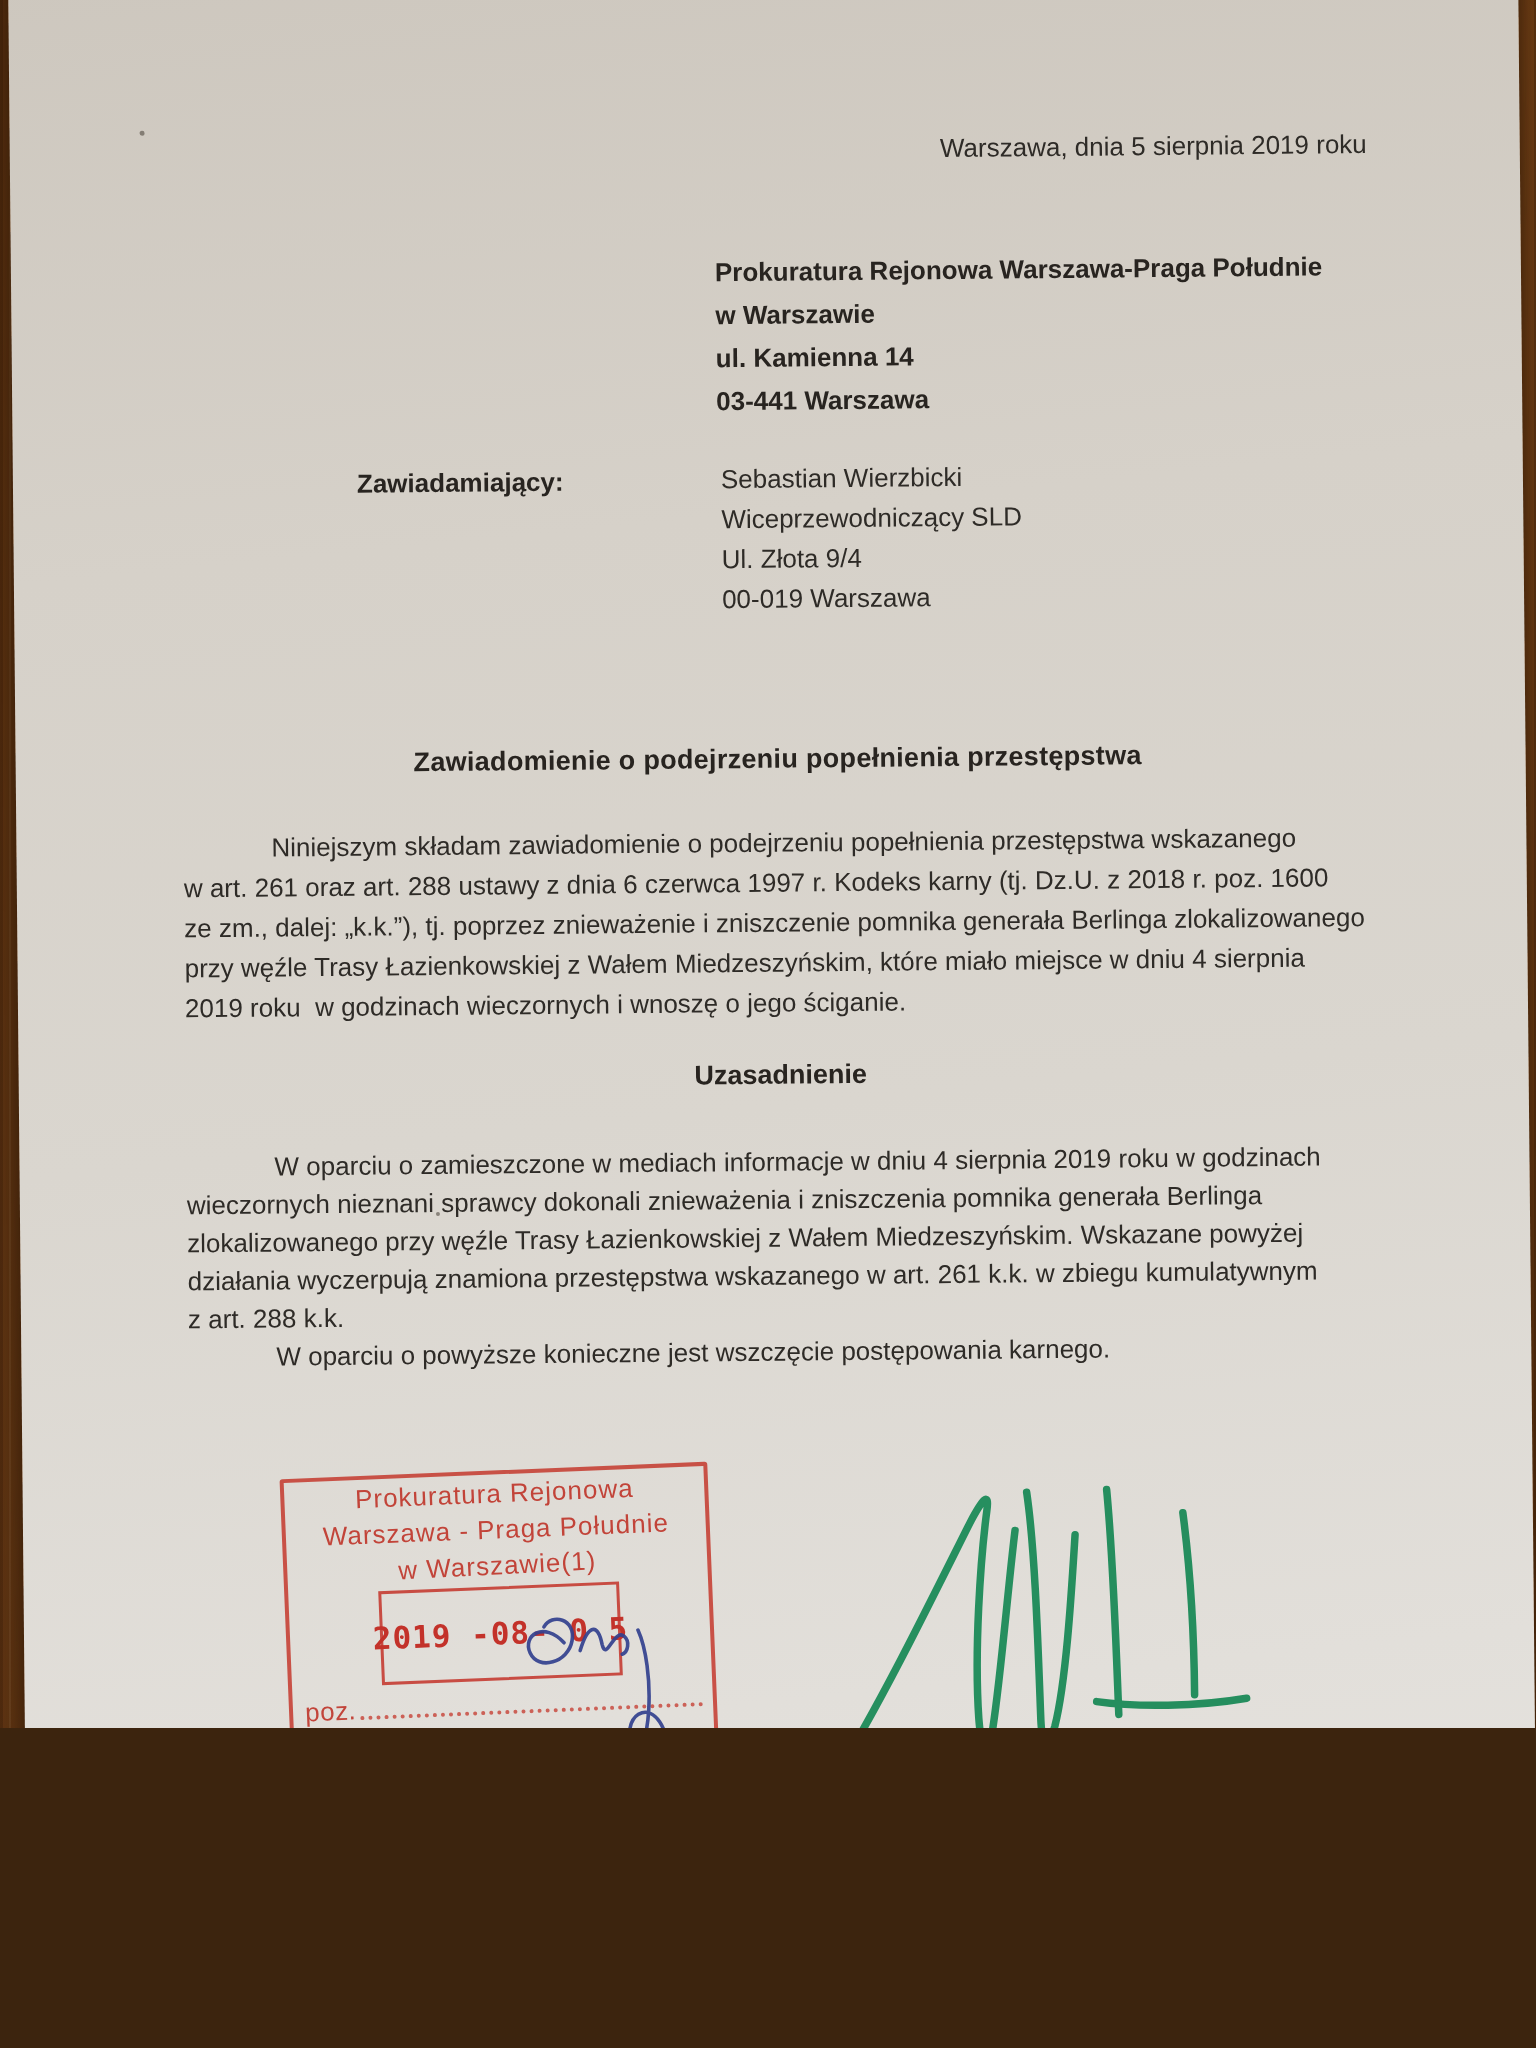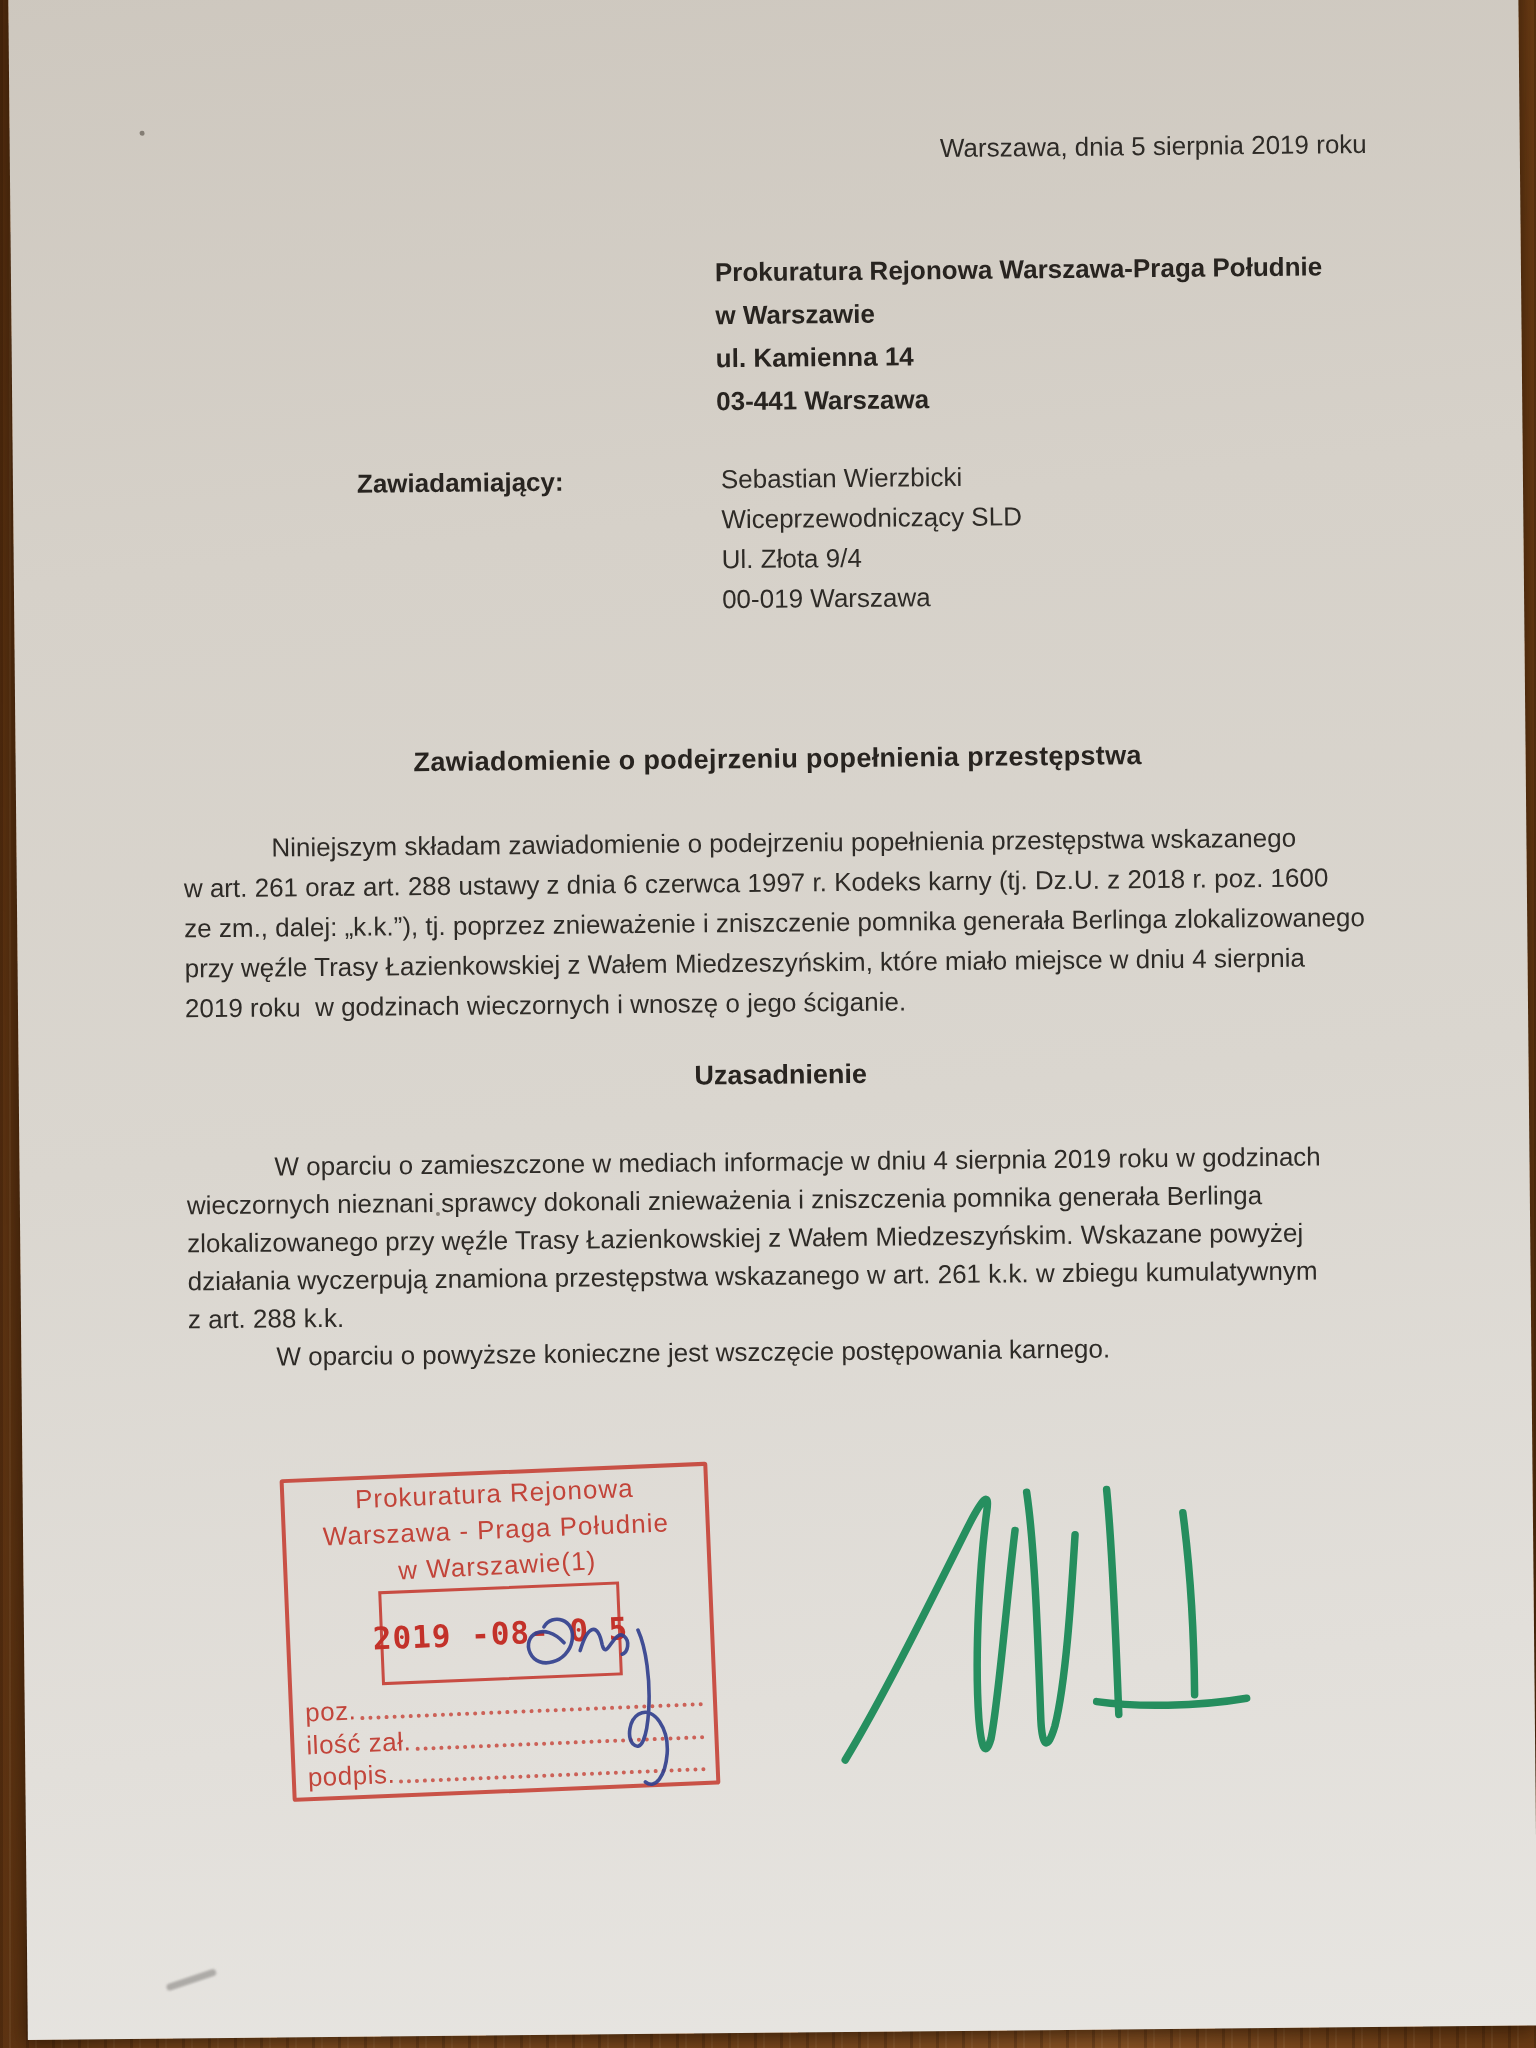--- a/index.html
+++ b/index.html
@@ -1,17 +1,17 @@
 <!DOCTYPE html>
 <html><head>
 <meta charset="utf-8">
 <style>
   html,body{margin:0;padding:0;background:#3c240e;}
   .photo{
-    position:relative;width:1536px;height:2048px;overflow:hidden;
+    position:relative;width:1536px;height:1728px;overflow:hidden;
     font-family:"Liberation Sans","DejaVu Sans",sans-serif;
     background:
       repeating-linear-gradient(90deg, rgba(30,12,2,.22) 0 3px, rgba(0,0,0,0) 3px 9px, rgba(255,230,190,.07) 9px 11px, rgba(0,0,0,0) 11px 26px),
       linear-gradient(90deg,#5e3412 0%,#7c4a1e 8%,#8a5526 22%,#7a481d 46%,#8a5526 72%,#693b14 100%);
   }
   .paper{
     position:absolute;left:8px;top:-30px;width:1510px;height:2070px;
     transform:rotate(-0.55deg);transform-origin:top left;
     background:linear-gradient(175deg,#cdc7be 0%,#d6d1c9 28%,#dad6cf 55%,#e2dfda 82%,#e7e5e1 100%);
     box-shadow:-6px 8px 22px rgba(30,14,2,.5), 4px 0 16px rgba(30,14,2,.35);

